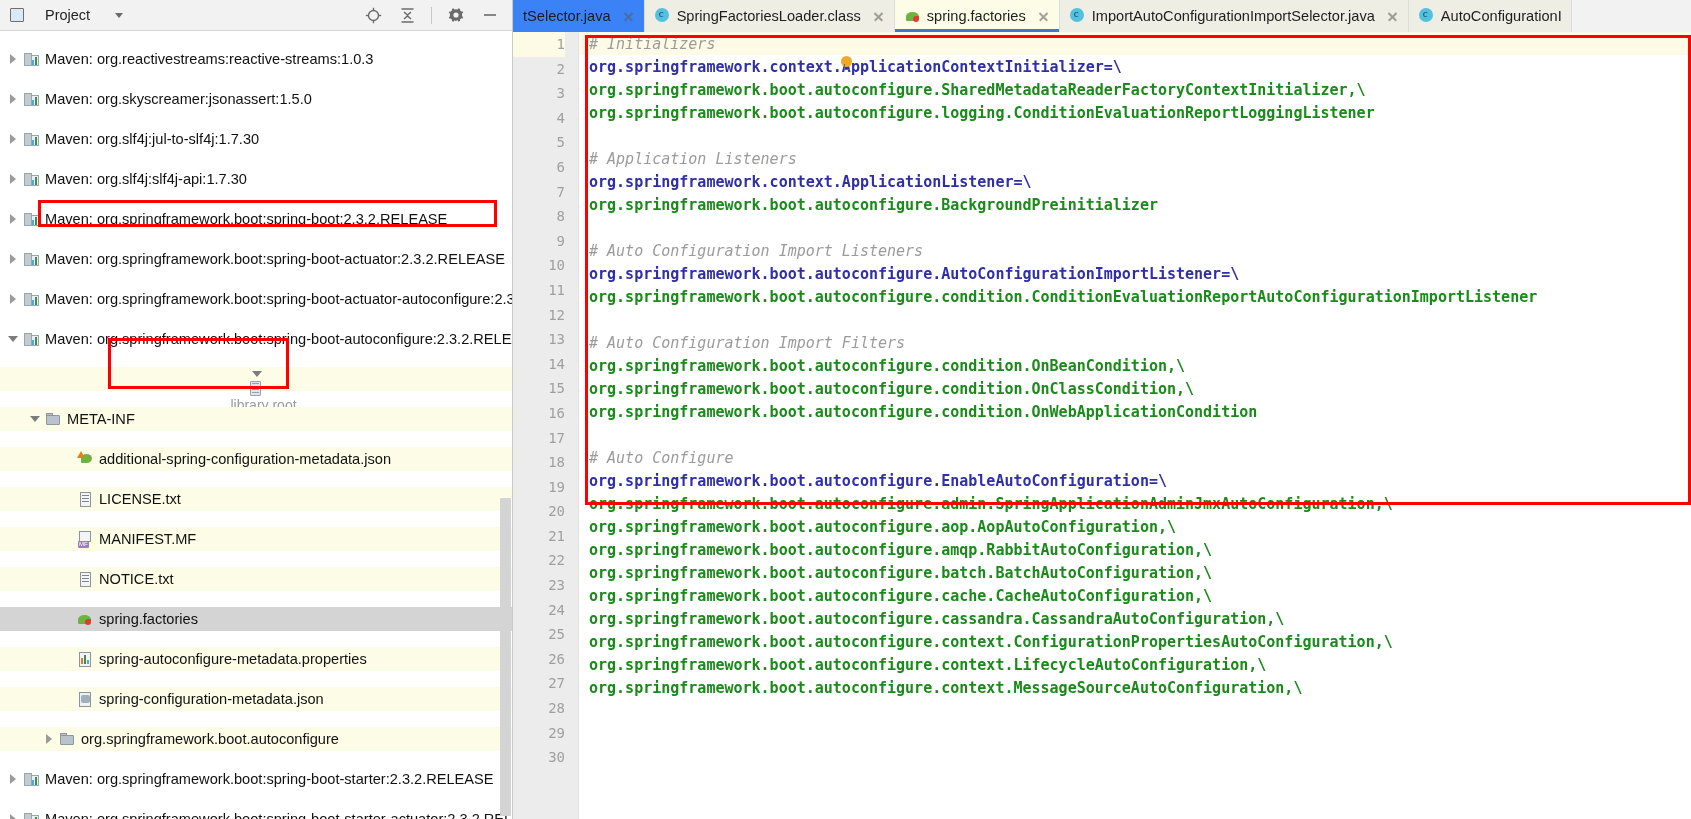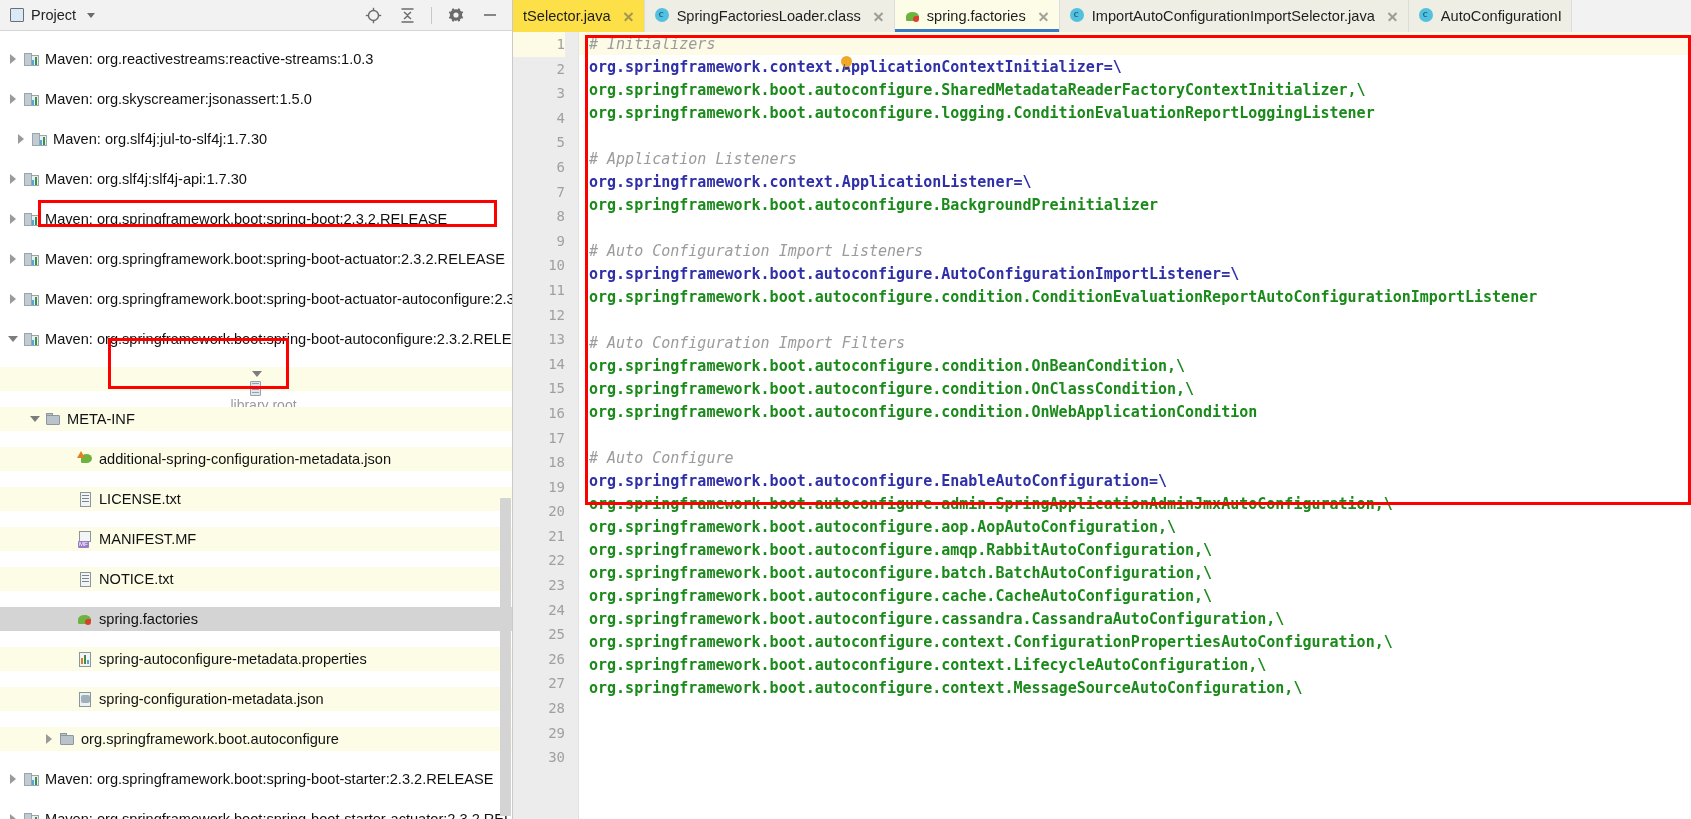--- a/index.html
+++ b/index.html
@@ -23,21 +23,21 @@
     flex:0 0 513px;
   }
   .panel-header{
     height:31px;
     display:flex;align-items:center;
     background:#f2f2f2;
     border-bottom:1px solid #d6d6d6;
     padding:0 8px 0 10px;
     box-sizing:border-box;
   }
-  .panel-title-wrap{display:flex;align-items:center;gap:7px;}
+  .panel-title-wrap{display:flex;align-items:center;gap:21px;}
   .proj-sq{
     width:14px;height:14px;border:1.6px solid #6e6e6e;border-radius:1px;
     background:#d9e9f7;box-sizing:border-box;display:block;
   }
   .panel-title{font-size:14.5px;color:#232323;}
   .caret-down{
     width:0;height:0;border-left:4.5px solid transparent;border-right:4.5px solid transparent;
     border-top:5.5px solid #6b6b6b;margin-left:4px;
   }
   .panel-tools{margin-left:auto;display:flex;align-items:center;gap:14px;padding-right:4px;}
@@ -187,21 +187,21 @@
     overflow:hidden;
   }
   .tab{
     display:flex;align-items:center;gap:6px;
     padding:0 9px 0 10px;
     font-size:14.6px;color:#1d1d1d;white-space:nowrap;
     border-right:1px solid #dcdcdc;
     background:#eeeee4;
     position:relative;
   }
-  .tab.plain{background:#fde047;}
+  .tab.plain{background:#3b82f6;}
   .tab.active{background:#fdfde7;}
   .tab.active::after{
     content:"";position:absolute;left:0;right:0;bottom:0;height:3px;background:#3b7cc4;
   }
   .tab .tabico{width:16px;height:16px;position:relative;flex:0 0 16px;}
   .ico-class::before{
     content:"";position:absolute;left:0;top:0;width:14px;height:14px;border-radius:50%;
     background:#53c0e0;
   }
   .ico-class::after{
@@ -300,21 +300,21 @@
         <div class="row" style="padding-left: 6px;">
           <span class="arrow right"></span>
           <span class="ico ico-maven"></span>
           <span class="label">Maven: org.reactivestreams:reactive-streams:1.0.3</span>
         </div>
         <div class="row" style="padding-left: 6px;">
           <span class="arrow right"></span>
           <span class="ico ico-maven"></span>
           <span class="label">Maven: org.skyscreamer:jsonassert:1.5.0</span>
         </div>
-        <div class="row" style="padding-left: 14px;">
+        <div class="row" style="padding-left: 6px;">
           <span class="arrow right"></span>
           <span class="ico ico-maven"></span>
           <span class="label">Maven: org.slf4j:jul-to-slf4j:1.7.30</span>
         </div>
         <div class="row" style="padding-left: 6px;">
           <span class="arrow right"></span>
           <span class="ico ico-maven"></span>
           <span class="label">Maven: org.slf4j:slf4j-api:1.7.30</span>
         </div>
         <div class="row" style="padding-left: 6px;">

